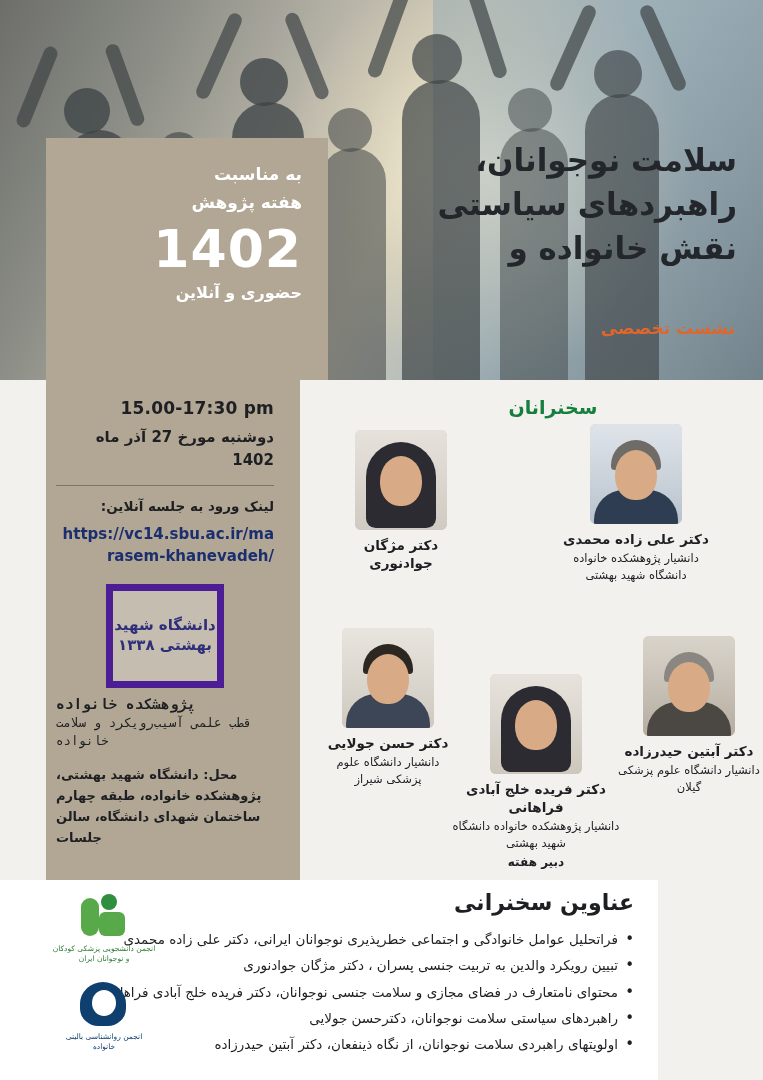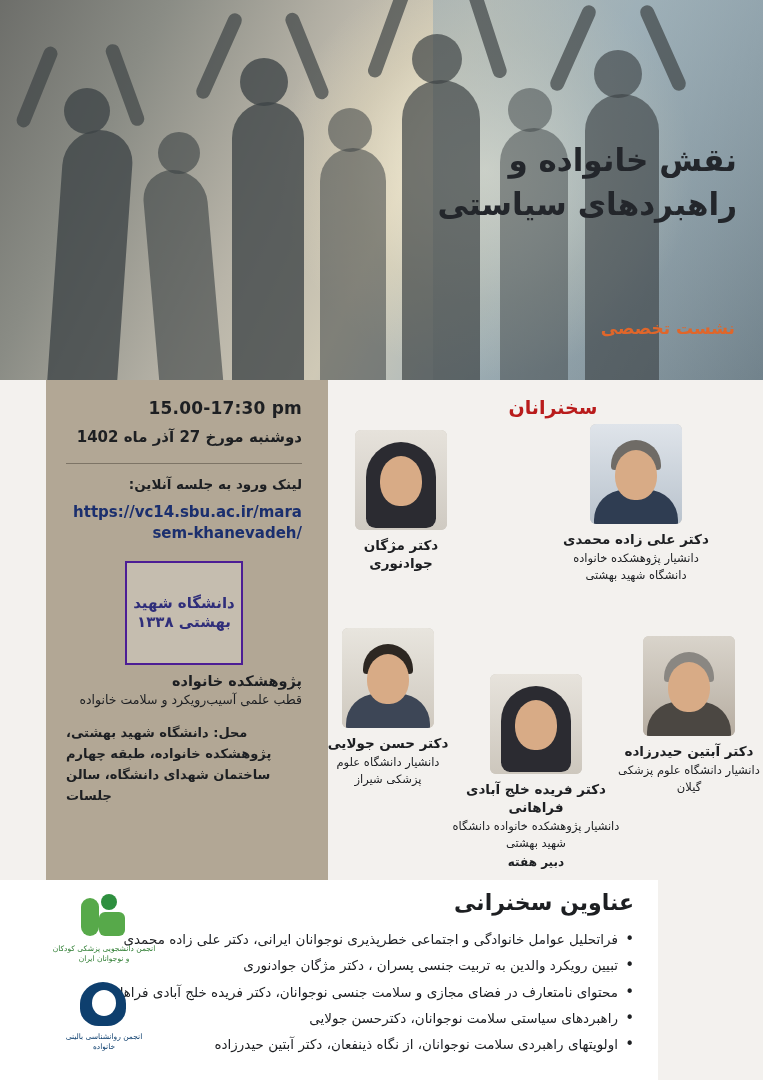--- a/index.html
+++ b/index.html
@@ -85,59 +85,59 @@
   .occ-top { font-size: 17px; font-weight: bold; line-height: 1.65; }
   .occ-year {
     font-size: 52px; font-weight: bold; line-height: 1.05;
     margin-top: 6px; letter-spacing: 1px;
   }
   .occ-mode { font-size: 16px; font-weight: bold; margin-top: 6px; }
 
   
   .infocol {
     position: absolute; top: 380px; left: 46px;
-    width: 282px; height: 500px;
+    width: 254px; height: 500px;
     background: #b2a795;
-    padding: 18px 26px 10px 20px;
+    padding: 18px 26px 10px 10px;
     color: #1d1f22;
     text-align: right;
   }
   .time { font-size: 17px; font-weight: bold; letter-spacing: .2px; direction: ltr; text-align: right;}
   .date { font-size: 15px; font-weight: bold; margin-top: 8px; line-height: 1.5; }
   .rule { height: 1px; background: rgba(60,55,45,.45); margin: 14px 0 12px 0; }
   .linklabel { font-size: 13.5px; font-weight: bold; }
   .linkurl {
     margin-top: 10px; font-size: 15px; font-weight: bold; color: #1b2f6e;
     direction: ltr; text-align: right; line-height: 1.45; word-break: break-all;
   }
 
   
   .sbu-logo {
     margin: 16px auto 0 auto;
     width: 118px; height: 104px;
-    border: 2px solid #4c1d95;
+    border: 7px solid #4c1d95;
     color: #2f2e7a;
     display: flex; align-items: center; justify-content: center;
     font-size: 15px; font-weight: bold; text-align: center; line-height: 1.3;
     background: rgba(255,255,255,.25);
   }
   .inst {
-    text-align: right; margin-top: 8px; color: #1d1f22;
+    text-align: left; margin-top: 8px; color: #1d1f22; font-family: Liberation Mono, monospace;
   }
   .inst .n1 { font-size: 14.5px; font-weight: bold; }
   .inst .n2 { font-size: 12.5px; line-height: 1.5; margin-top: 2px; }
   .place {
     margin-top: 12px; font-size: 13px; font-weight: bold; line-height: 1.62;
     text-align: left;
   }
 
   
   .speakers-head {
     position: absolute; top: 396px; right: 0; width: 420px;
-    text-align: center; font-size: 19px; font-weight: bold; color: #b91c1c;
+    text-align: center; font-size: 19px; font-weight: bold; color: #15803d;
   }
   .sp { position: absolute; text-align: center; color: #1d1f22; }
   .sp .photo {
     width: 92px; height: 100px; margin: 0 auto;
     border-radius: 6px; overflow: hidden; position: relative;
     background: #cfcac2;
   }
   .sp .photo .bg { position: absolute; inset: 0; }
   .sp .photo .face {
     position: absolute; left: 50%; top: 26px; transform: translateX(-50%);
@@ -231,25 +231,32 @@
     <div class="head h1"></div>
     <div class="head h2"></div>
     <div class="head h3"></div>
     <div class="head h4"></div>
     <div class="head h5"></div>
     <div class="head h6"></div>
     <div class="head h7"></div>
   </div>
 
   <div class="title-wrap">
+    <div class="line">سلامت نوجوانان،</div>
+    <div class="line">راهبردهای سیاستی</div>
     <div class="line">نقش خانواده و</div>
-    <div class="line">راهبردهای سیاستی</div>
   </div>
   <div class="subtitle">نشست تخصصی</div>
 
+  <div class="occasion">
+    <div class="occ-top">به مناسبت</div>
+    <div class="occ-top">هفته پژوهش</div>
+    <div class="occ-year">1402</div>
+    <div class="occ-mode">حضوری و آنلاین</div>
+  </div>
 
   <div class="infocol">
     <div class="time">15.00-17:30 pm</div>
     <div class="date">دوشنبه مورخ 27 آذر ماه 1402</div>
     <div class="rule"></div>
     <div class="linklabel">لینک ورود به جلسه آنلاین:</div>
     <div class="linkurl">https://vc14.sbu.ac.ir/marasem-khanevadeh/</div>
 
     <div class="sbu-logo">
       <span>دانشگاه شهید بهشتی ۱۳۳۸</span>

